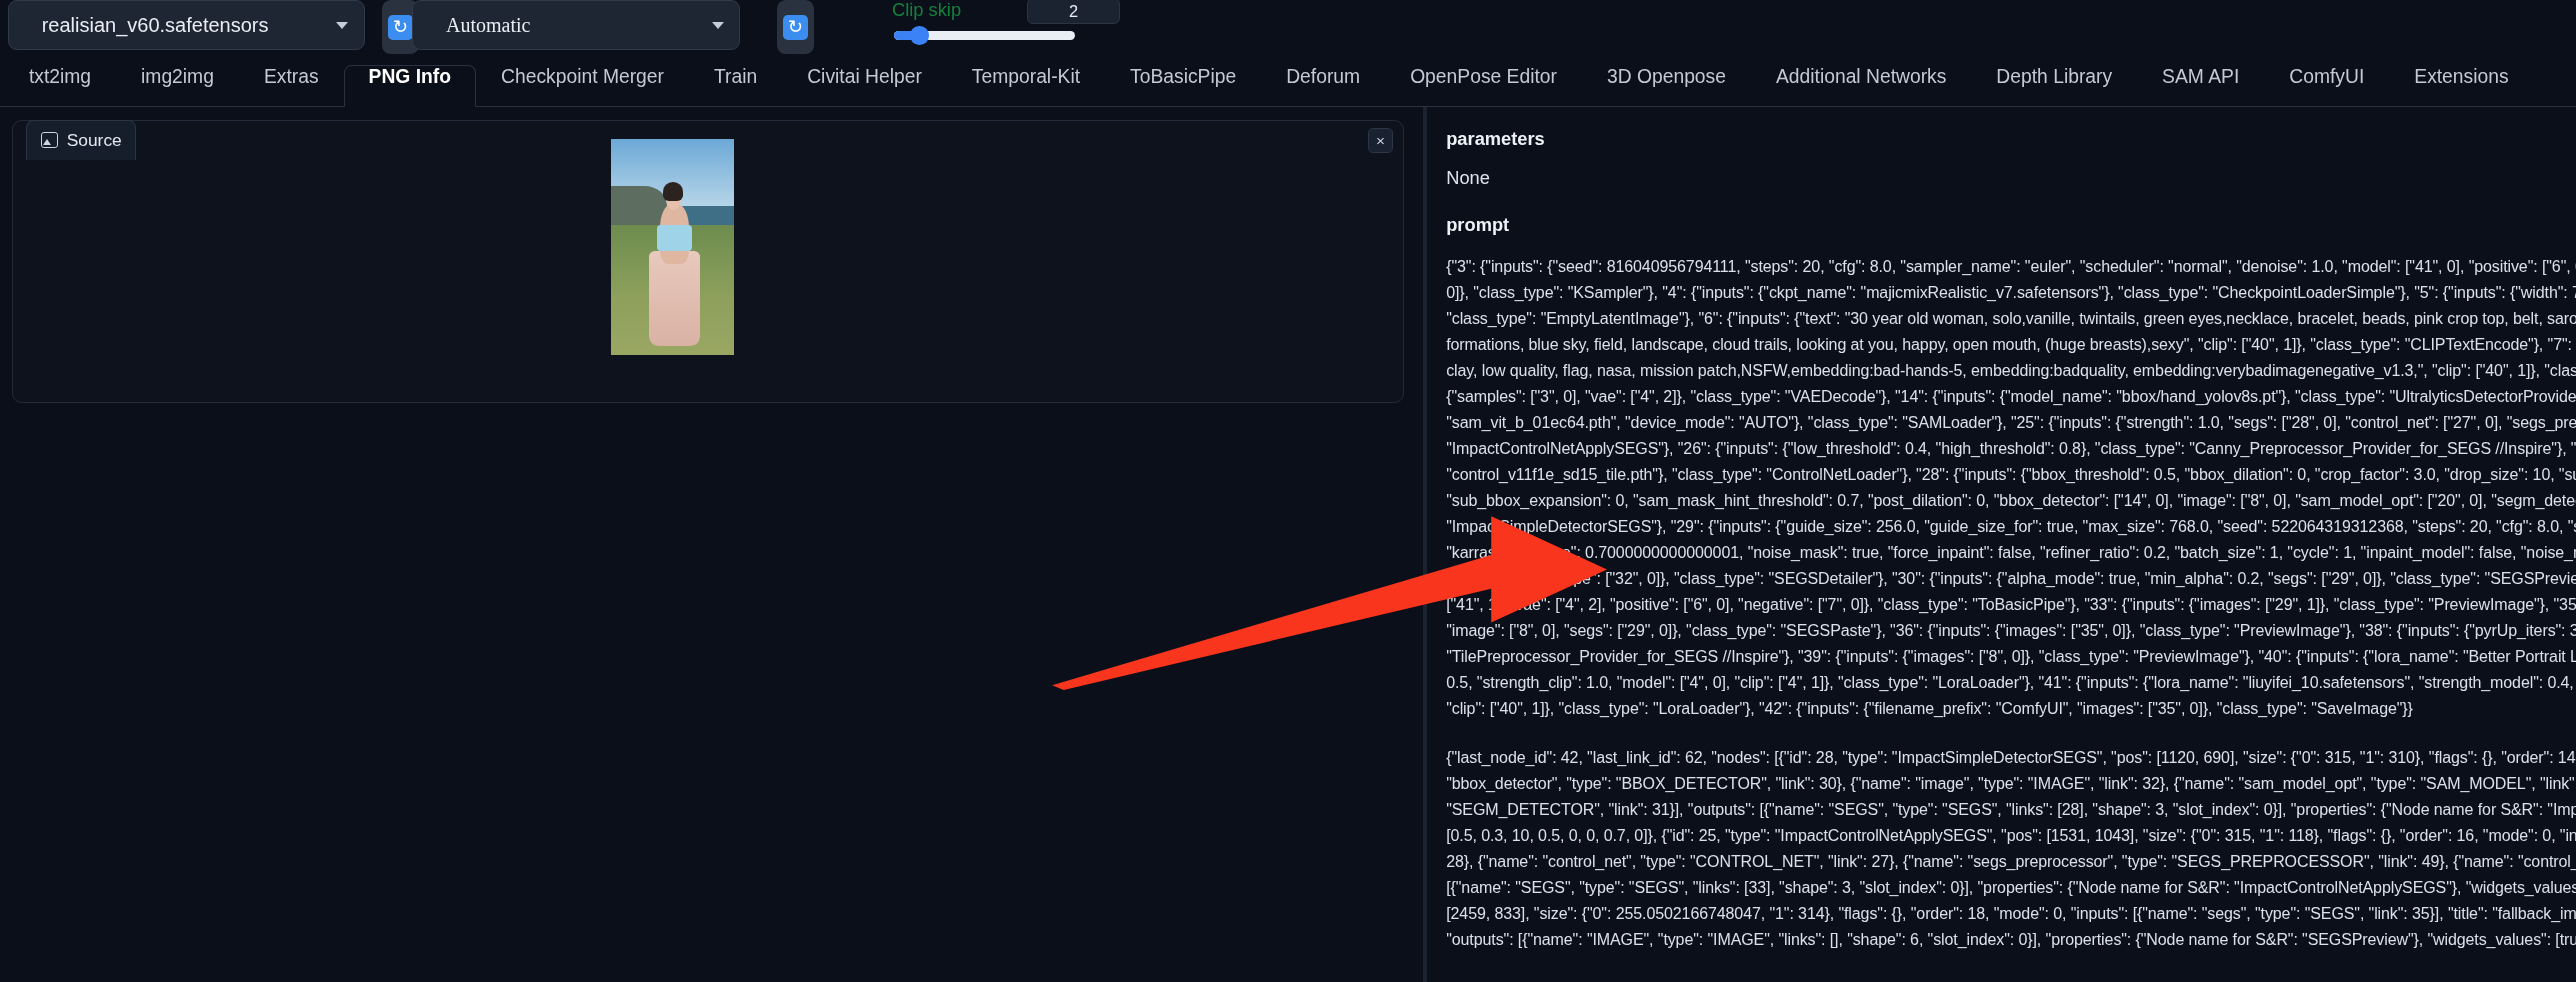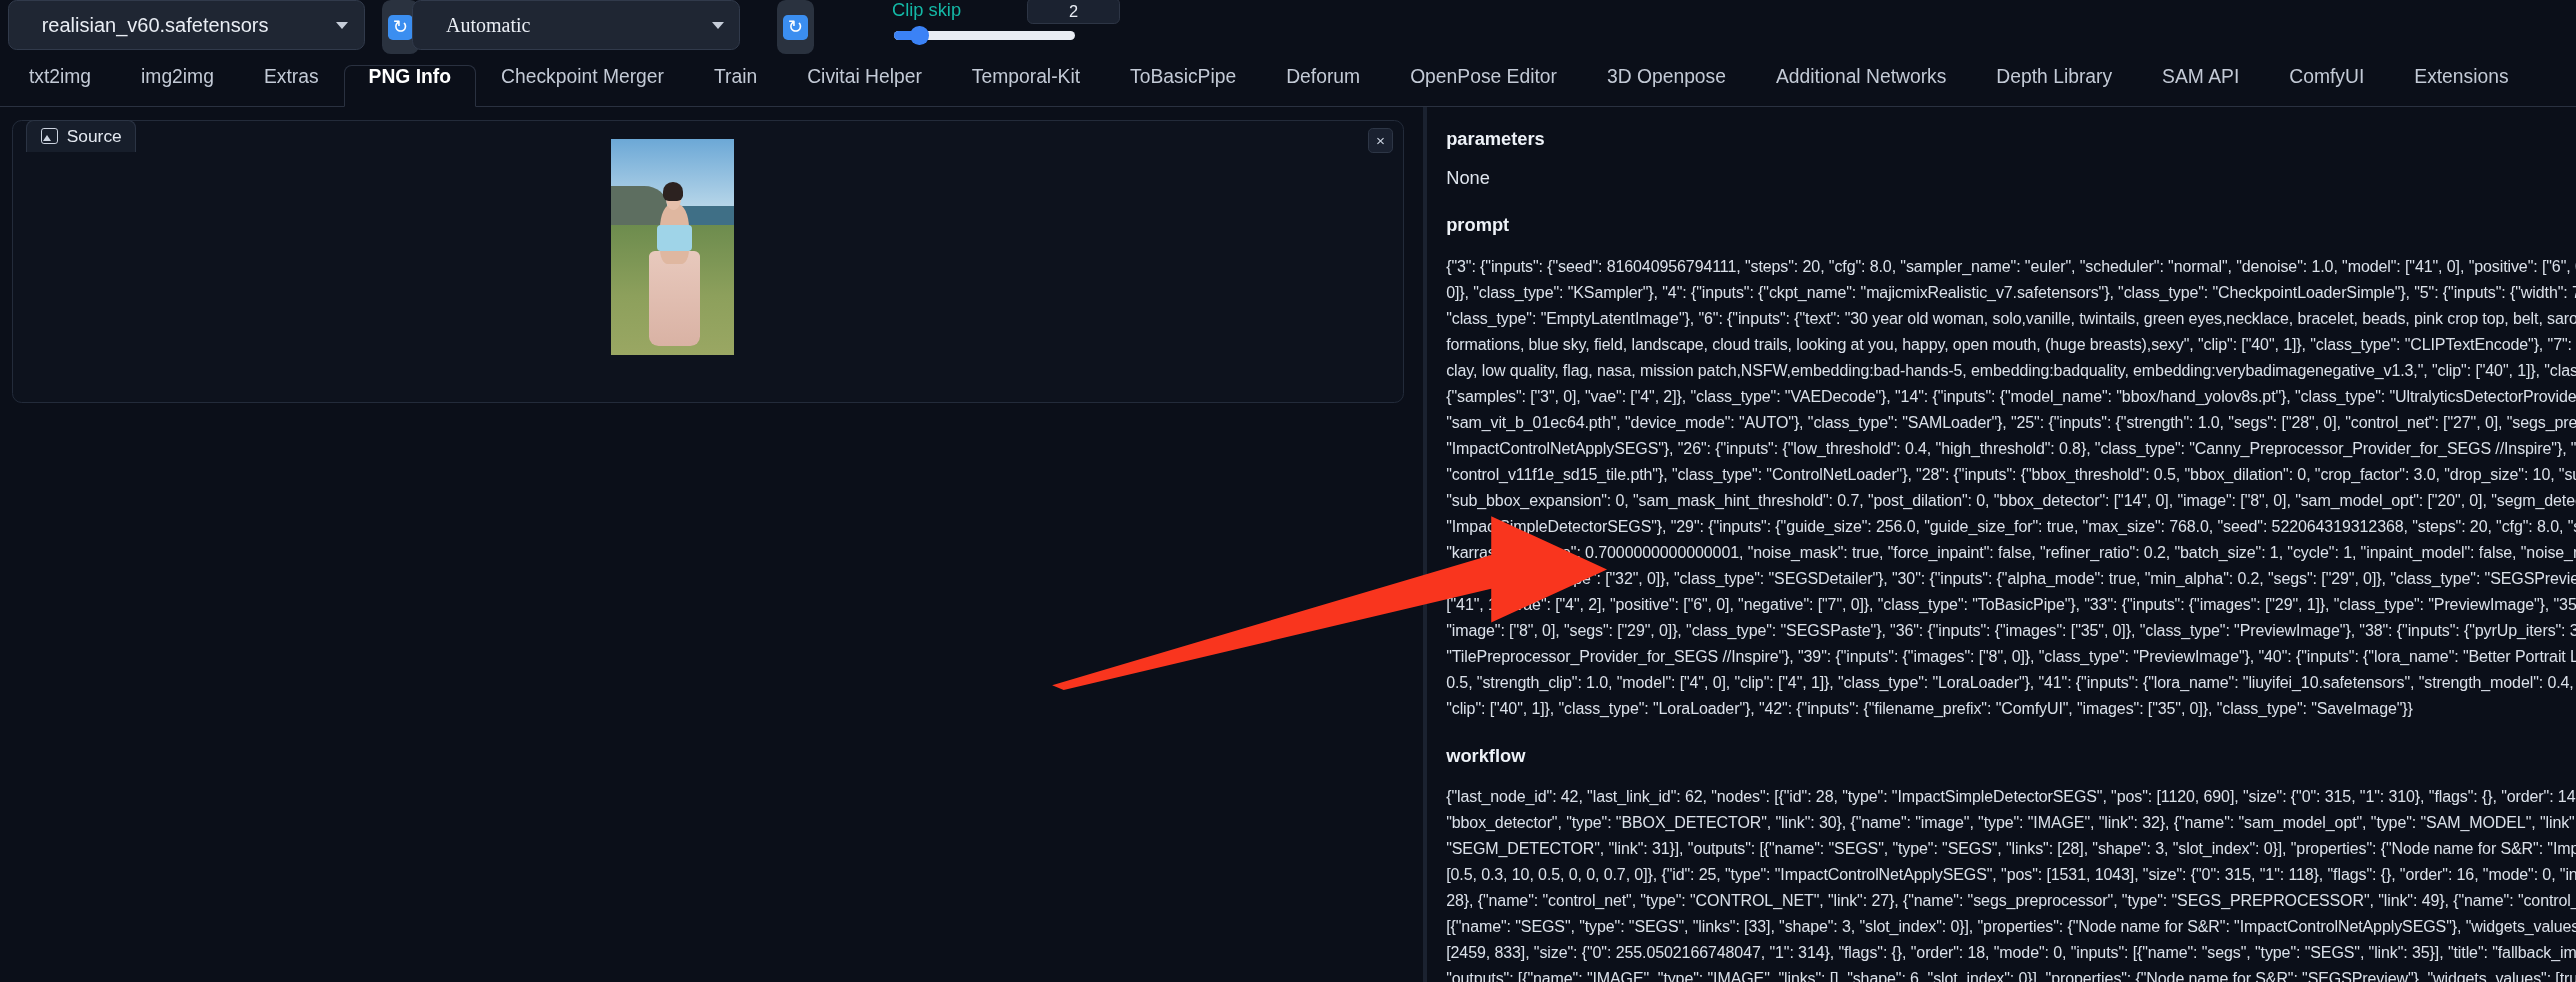--- a/index.html
+++ b/index.html
@@ -56,21 +56,21 @@
     width: 25px; height: 25px; border-radius: 4.8px;
     background: #3b8ef0;
     display: flex; align-items: center; justify-content: center;
     color: #ffffff; font-size: 18.3px; line-height: 1;
   }
 
   
   #clipskip-group { position: absolute; left: 892px; top: 0px; width: 232px; height: 54px; }
   #clipskip-label {
     position: absolute; left: 0; top: -1px;
-    font-size: 18.3px; color: #14b8a6; white-space: nowrap;
+    font-size: 18.3px; color: #15803d; white-space: nowrap;
   }
   #clipskip-value-box {
     position: absolute; left: 135px; top: -1.9px;
     width: 93px; height: 26px;
     background: #1b2230; border: 1px solid #2d3545;
     border-radius: 5.8px;
     display: flex; align-items: center; justify-content: center;
     font-size: 16.4px; color: #e9edf4;
   }
   #clipskip-slider {
@@ -122,21 +122,21 @@
   
   #source-panel {
     position: absolute; left: 11.6px; top: 12.5px;
     width: 1392px; height: 283px;
     background: #0d121d;
     border: 1px solid #232b3a;
     border-radius: 9.6px;
   }
   #source-tab {
     position: absolute; left: 13.5px; top: -1px;
-    height: 32px;
+    height: 40px;
     background: #171e2b;
     border: 1px solid #2b3444;
     border-bottom: none;
     border-radius: 7.7px 7.7px 0 0;
     display: flex; align-items: center; gap: 8.7px;
     padding: 0 13.5px;
   }
   #source-tab .lbl { font-size: 17.4px; color: #e4e9f1; }
   .img-icon {
     width: 17.4px; height: 15.4px;
@@ -342,21 +342,20 @@
           <div class="json-line">"sub_bbox_expansion": 0, "sam_mask_hint_threshold": 0.7, "post_dilation": 0, "bbox_detector": ["14", 0], "image": ["8", 0], "sam_model_opt": ["20", 0], "segm_detector_opt</div>
           <div class="json-line">"ImpactSimpleDetectorSEGS"}, "29": {"inputs": {"guide_size": 256.0, "guide_size_for": true, "max_size": 768.0, "seed": 522064319312368, "steps": 20, "cfg": 8.0, "sampler_nam</div>
           <div class="json-line">"karras", "denoise": 0.7000000000000001, "noise_mask": true, "force_inpaint": false, "refiner_ratio": 0.2, "batch_size": 1, "cycle": 1, "inpaint_model": false, "noise_mask_feath</div>
           <div class="json-line">["25", 0], "basic_pipe": ["32", 0]}, "class_type": "SEGSDetailer"}, "30": {"inputs": {"alpha_mode": true, "min_alpha": 0.2, "segs": ["29", 0]}, "class_type": "SEGSPreview"}, "32": {</div>
           <div class="json-line">["41", 1], "vae": ["4", 2], "positive": ["6", 0], "negative": ["7", 0]}, "class_type": "ToBasicPipe"}, "33": {"inputs": {"images": ["29", 1]}, "class_type": "PreviewImage"}, "35": {"inputs</div>
           <div class="json-line">"image": ["8", 0], "segs": ["29", 0]}, "class_type": "SEGSPaste"}, "36": {"inputs": {"images": ["35", 0]}, "class_type": "PreviewImage"}, "38": {"inputs": {"pyrUp_iters": 3}, "class_ty</div>
           <div class="json-line">"TilePreprocessor_Provider_for_SEGS //Inspire"}, "39": {"inputs": {"images": ["8", 0]}, "class_type": "PreviewImage"}, "40": {"inputs": {"lora_name": "Better Portrait Lighting.s</div>
           <div class="json-line">0.5, "strength_clip": 1.0, "model": ["4", 0], "clip": ["4", 1]}, "class_type": "LoraLoader"}, "41": {"inputs": {"lora_name": "liuyifei_10.safetensors", "strength_model": 0.4, "strength</div>
           <div class="json-line">"clip": ["40", 1]}, "class_type": "LoraLoader"}, "42": {"inputs": {"filename_prefix": "ComfyUI", "images": ["35", 0]}, "class_type": "SaveImage"}}</div>
         </div>
-      <div class="section-head">workflow</div>
       <div class="json-block" id="workflow-block">
           <div class="json-line">{"last_node_id": 42, "last_link_id": 62, "nodes": [{"id": 28, "type": "ImpactSimpleDetectorSEGS", "pos": [1120, 690], "size": {"0": 315, "1": 310}, "flags": {}, "order": 14, "mode": 0</div>
           <div class="json-line">"bbox_detector", "type": "BBOX_DETECTOR", "link": 30}, {"name": "image", "type": "IMAGE", "link": 32}, {"name": "sam_model_opt", "type": "SAM_MODEL", "link": 29}, {"name</div>
           <div class="json-line">"SEGM_DETECTOR", "link": 31}], "outputs": [{"name": "SEGS", "type": "SEGS", "links": [28], "shape": 3, "slot_index": 0}], "properties": {"Node name for S&amp;R": "ImpactSimpleDe</div>
           <div class="json-line">[0.5, 0.3, 10, 0.5, 0, 0, 0.7, 0]}, {"id": 25, "type": "ImpactControlNetApplySEGS", "pos": [1531, 1043], "size": {"0": 315, "1": 118}, "flags": {}, "order": 16, "mode": 0, "inputs": [{"nam</div>
           <div class="json-line">28}, {"name": "control_net", "type": "CONTROL_NET", "link": 27}, {"name": "segs_preprocessor", "type": "SEGS_PREPROCESSOR", "link": 49}, {"name": "control_image", "type</div>
           <div class="json-line">[{"name": "SEGS", "type": "SEGS", "links": [33], "shape": 3, "slot_index": 0}], "properties": {"Node name for S&amp;R": "ImpactControlNetApplySEGS"}, "widgets_values": [1]}, {"id</div>
           <div class="json-line">[2459, 833], "size": {"0": 255.0502166748047, "1": 314}, "flags": {}, "order": 18, "mode": 0, "inputs": [{"name": "segs", "type": "SEGS", "link": 35}], "title": "fallback_image_opt", "</div>
           <div class="json-line">"outputs": [{"name": "IMAGE", "type": "IMAGE", "links": [], "shape": 6, "slot_index": 0}], "properties": {"Node name for S&amp;R": "SEGSPreview"}, "widgets_values": [true, 0.2]}, {"i</div>
         </div>

